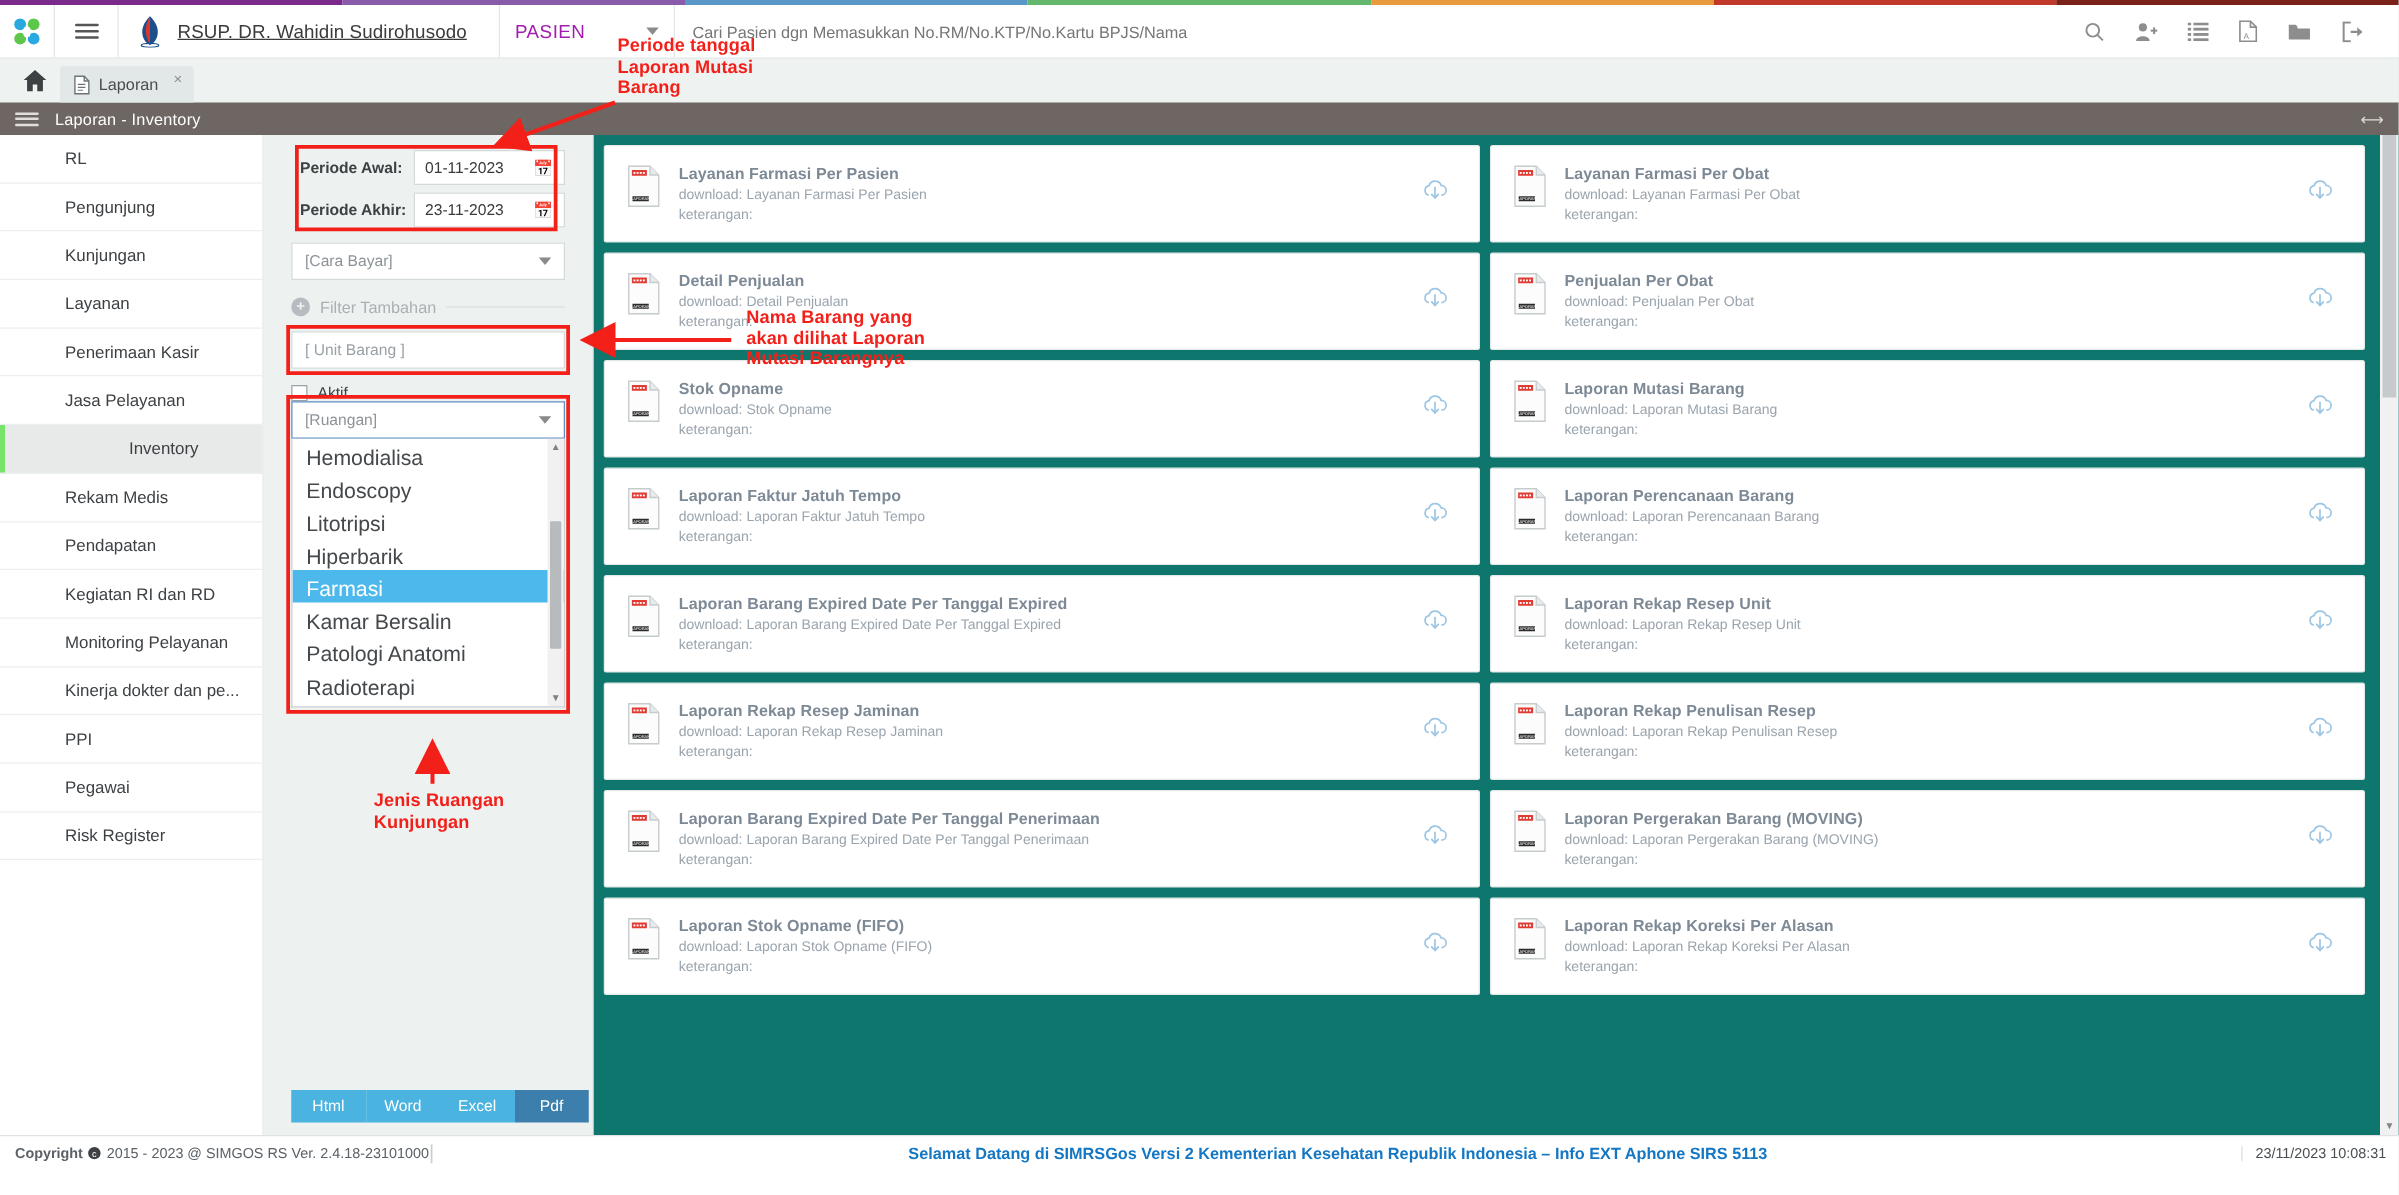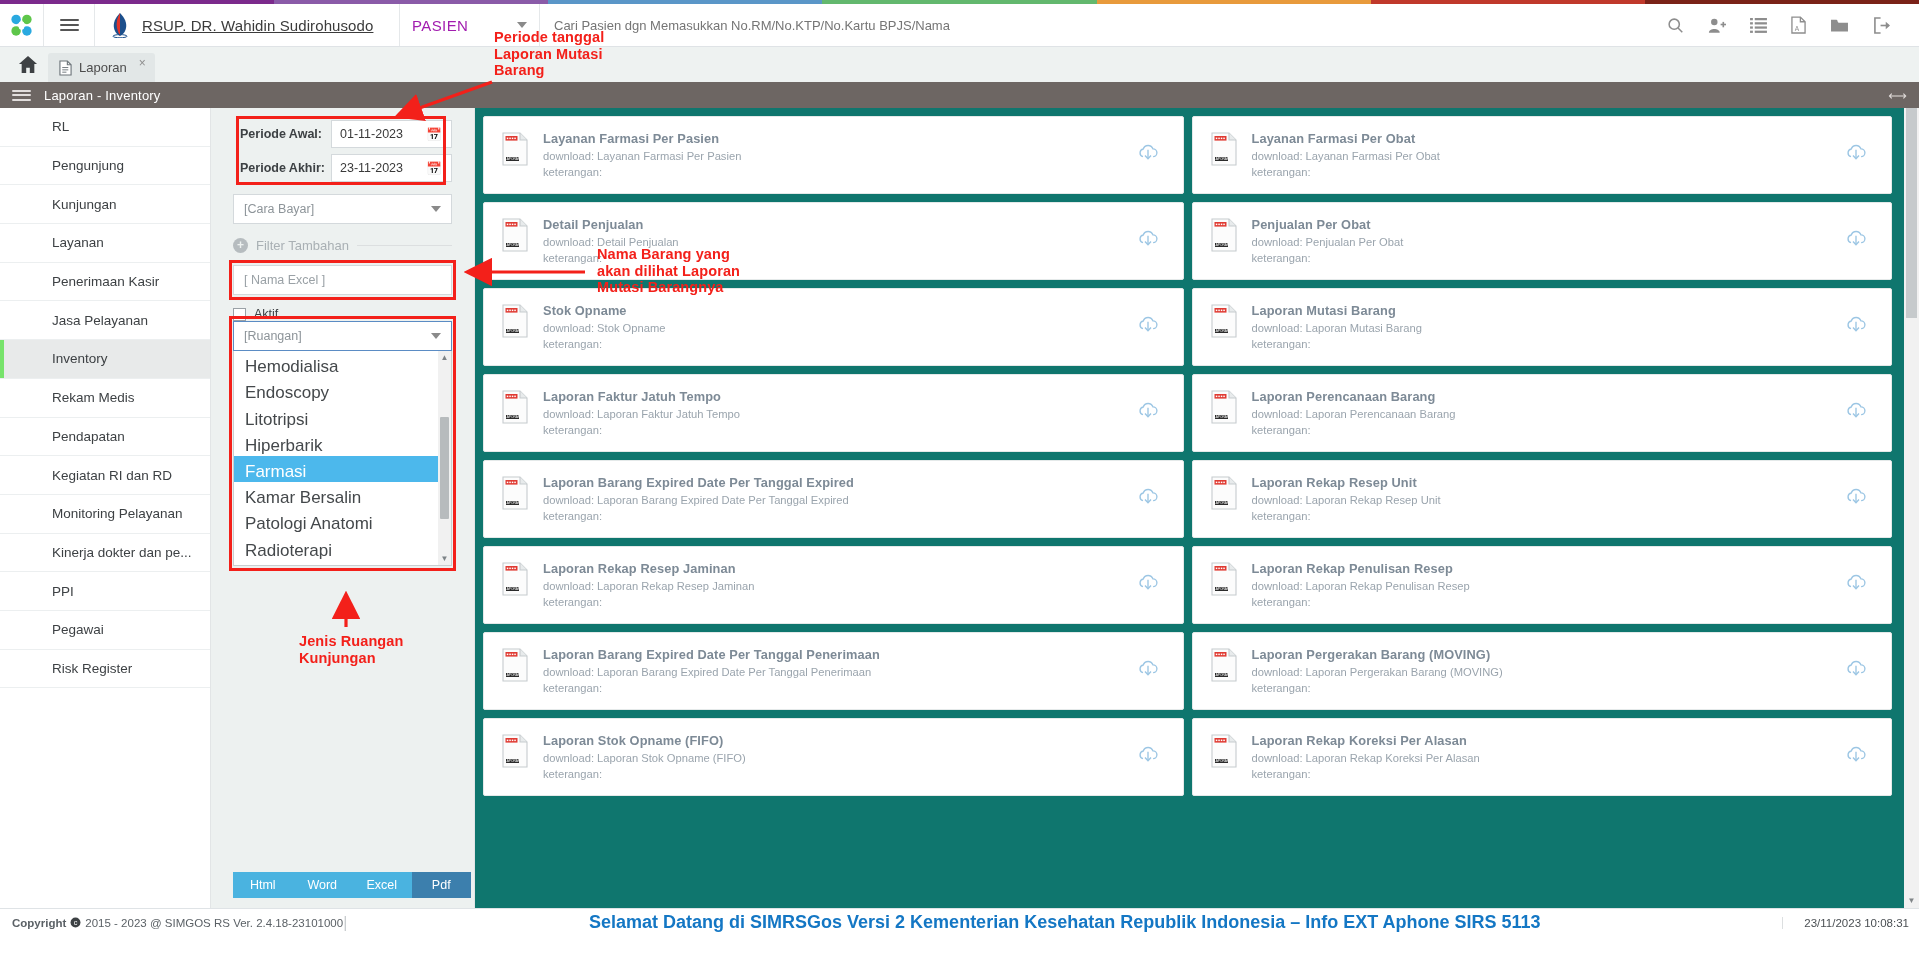--- a/index.html
+++ b/index.html
@@ -68,21 +68,21 @@
   
   #bodywrap { display: flex; height: calc(956px - 4px - 43px - 35px - 26px - 28px - 20px); }
 
   
   #sidebar { width: 211px; background: #fff; border-right: 1px solid #e2e5e6; overflow: hidden; }
   .side-item {
     height: 38.7px; display: flex; align-items: center; padding-left: 52px;
     font-size: 13.5px; color: #3d4144; border-bottom: 1px solid #eceff0; cursor: pointer;
     position: relative; white-space: nowrap;
   }
-  .side-item.active { background: #e8eaea; }
+  .side-item.active { background: #e8eaea; justify-content: center; }
   .side-item.active::before {
     content: ""; position: absolute; left: 0; top: 0; bottom: 0; width: 4px; background: #77e36b;
   }
 
   
   #filterpanel {
     width: 264px; background: #edf1f0; border-right: 1px solid #e2e5e6;
     position: relative; padding: 12px 0 0 0;
   }
   .fp-inner { padding: 0 22px; }
@@ -170,22 +170,22 @@
   #rsb-thumb { position: absolute; top: 0; left: 2px; width: 11px; height: 210px; background: #c6cacc; }
   .sb-arrow { height: 15px; display: flex; align-items: center; justify-content: center; font-size: 8px; color: #808588; }
 
   
   #footer {
     height: 28px; background: #fff; border-top: 1px solid #dfe3e6;
     display: flex; align-items: center; padding: 0 10px 0 12px; 
   }
   #copyright { font-size: 11.5px; color: #5b6166; display: flex; align-items: center; gap: 4px; }
   #copyright b { font-weight: bold; }
-  #foot-center { flex: 1; text-align: center; font-size: 18px; font-weight: bold; color: #1477c4; }
-  #foot-right { font-size: 11.5px; color: #4a4f53; padding-left: 21px; border-left: 1px solid #dcdfe0; }
+  #foot-center { flex: 1; text-align: center; font-size: 13px; font-weight: bold; color: #1477c4; }
+  #foot-right { font-size: 11.5px; color: #4a4f53; padding-left: 10px; border-left: 1px solid #dcdfe0; }
   #botstrip { height: 20px; background: #fff; }
 
   
   .anno {
     position: absolute; color: #f3201a; font-weight: bold; font-size: 14.5px;
     line-height: 1.15; letter-spacing: .1px; white-space: pre-line; z-index: 40;
   }
   #anno-svg { position: absolute; left: 0; top: 0; width: 1919px; height: 956px; pointer-events: none; z-index: 39; }
   #overlay-root { position: absolute; left: 0; top: 0; width: 1919px; height: 956px; pointer-events: none; z-index: 38; }
 </style>
@@ -394,21 +394,21 @@
       </div>
 
       <div id="filter-tambahan">
         <span class="plus-circ">+</span>
         <span>Filter Tambahan</span>
         <span id="ft-line"></span>
       </div>
 
       <div class="nama-wrap">
         <div id="nama-field">
-          <span>[ Nama Excel ]</span>
+          <span>[ Unit Barang ]</span>
         </div>
         <div id="red-box-nama"></div>
       </div>
 
       <div id="aktif-row">
         <span id="aktif-cb"></span>
         <span id="aktif-label">Aktif</span>
       </div>
 
       <div class="ruangan-wrap">

